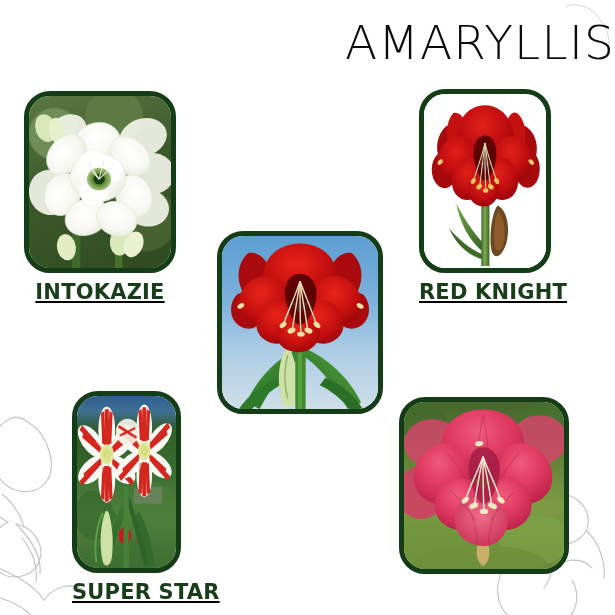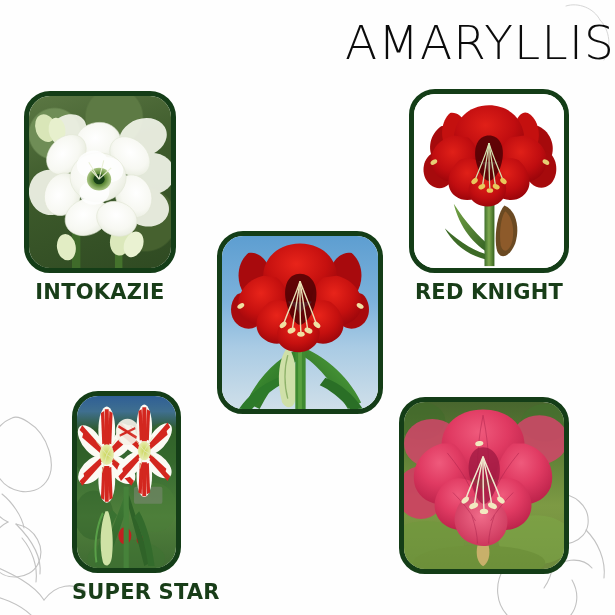--- a/index.html
+++ b/index.html
@@ -46,20 +46,21 @@
     color: #0b0b0b;
     line-height: 1.15;
     z-index: 4;
     margin-top: 8px;
   }
 
   
   .card {
     position: absolute;
     z-index: 3;
+    text-decoration: underline;
   }
   .card-frame {
     position: relative;
     width: 100%;
     border: 5px solid #143d17;
     border-radius: 26px;
     overflow: hidden;
     background: #ffffff;
     box-sizing: border-box;
   }
@@ -78,21 +79,21 @@
     font-weight: bold;
     letter-spacing: 0.2px;
     color: #183d18;
     white-space: nowrap;
   }
 
   
   .card-intokazie  { left: 24px;  top: 91px;  width: 152px; }
   .card-intokazie  .card-frame { height: 182px; }
 
-  .card-redknight  { left: 409px; top: 89px;  width: 160px; }
+  .card-redknight  { left: 419px; top: 89px;  width: 132px; }
   .card-redknight  .card-frame { height: 184px; }
 
   .card-olaf       { left: 217px; top: 231px; width: 166px; }
   .card-olaf       .card-frame { height: 183px; }
 
   .card-superstar  { left: 24px;  top: 391px; width: 157px; padding-left: 48px; }
   .card-superstar  .card-frame { height: 182px; }
 
   .card-bolero     { left: 399px; top: 397px; width: 170px; }
   .card-bolero     .card-frame { height: 177px; }

